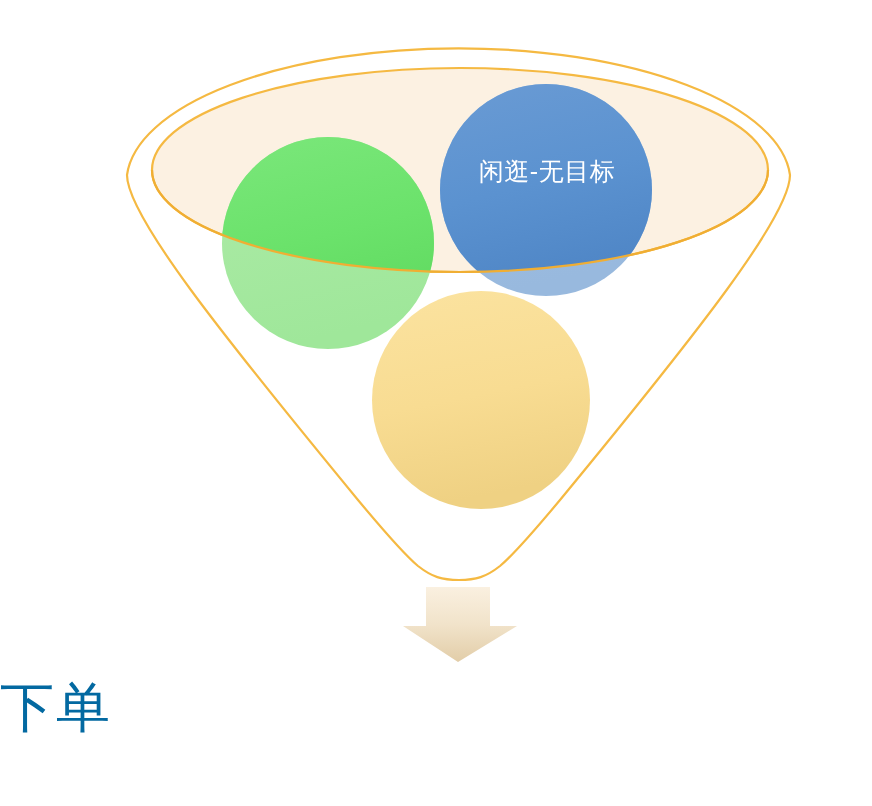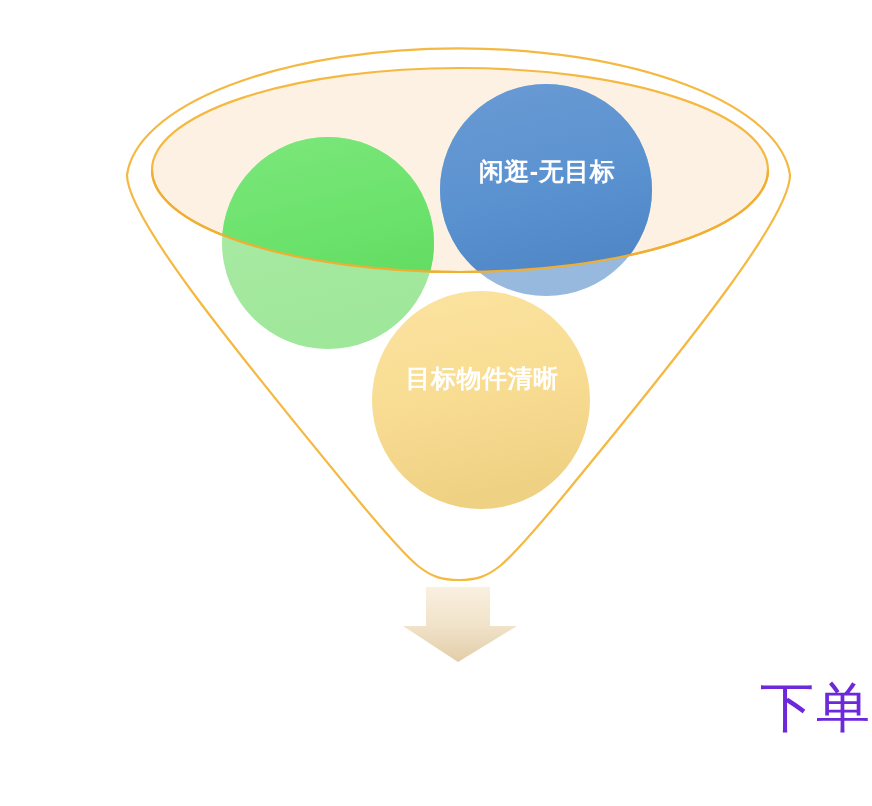--- a/index.html
+++ b/index.html
@@ -25,21 +25,21 @@
     width: 872px;
     height: 806px;
     display: block;
   }
   .bubble-label {
     position: absolute;
     color: #ffffff;
     font-size: 25px;
     line-height: 33px;
     text-align: center;
-    font-weight: 700;
+    font-weight: 400;
     white-space: pre-line;
     pointer-events: none;
     letter-spacing: 0.5px;
   }
   #label-browse {
     left: 463px;
     top: 155px;
     width: 168px;
   }
   #label-vague {
@@ -50,22 +50,22 @@
   #label-clear {
     left: 398px;
     top: 362px;
     width: 168px;
   }
   #order-label {
     position: absolute;
     left: 0;
     top: 678px;
     width: 872px;
-    text-align: right;
-    color: #6d28d9;
+    text-align: left;
+    color: #0369a1;
     font-size: 54px;
     line-height: 60px;
     font-family: "DejaVu Sans", "Liberation Sans", sans-serif;
     letter-spacing: 2px;
   }
 </style>
 </head>
 <body>
 
 <div id="stage">
@@ -151,17 +151,16 @@
     </g>
 
     <g>
       <path d="M 426,587 L 490,587 L 490,626 L 517,626 L 458,662 L 403,626 L 426,626 Z" fill="url(#gradArrow)"></path>
     </g>
   </svg>
 
   <div class="bubble-label" id="label-browse">闲逛-无目标</div>
 
 
-  <div class="bubble-label" id="label-clear">目标物件清晰</div>
 
   <div id="order-label">下单</div>
 
 </div>
 
 </body></html>

